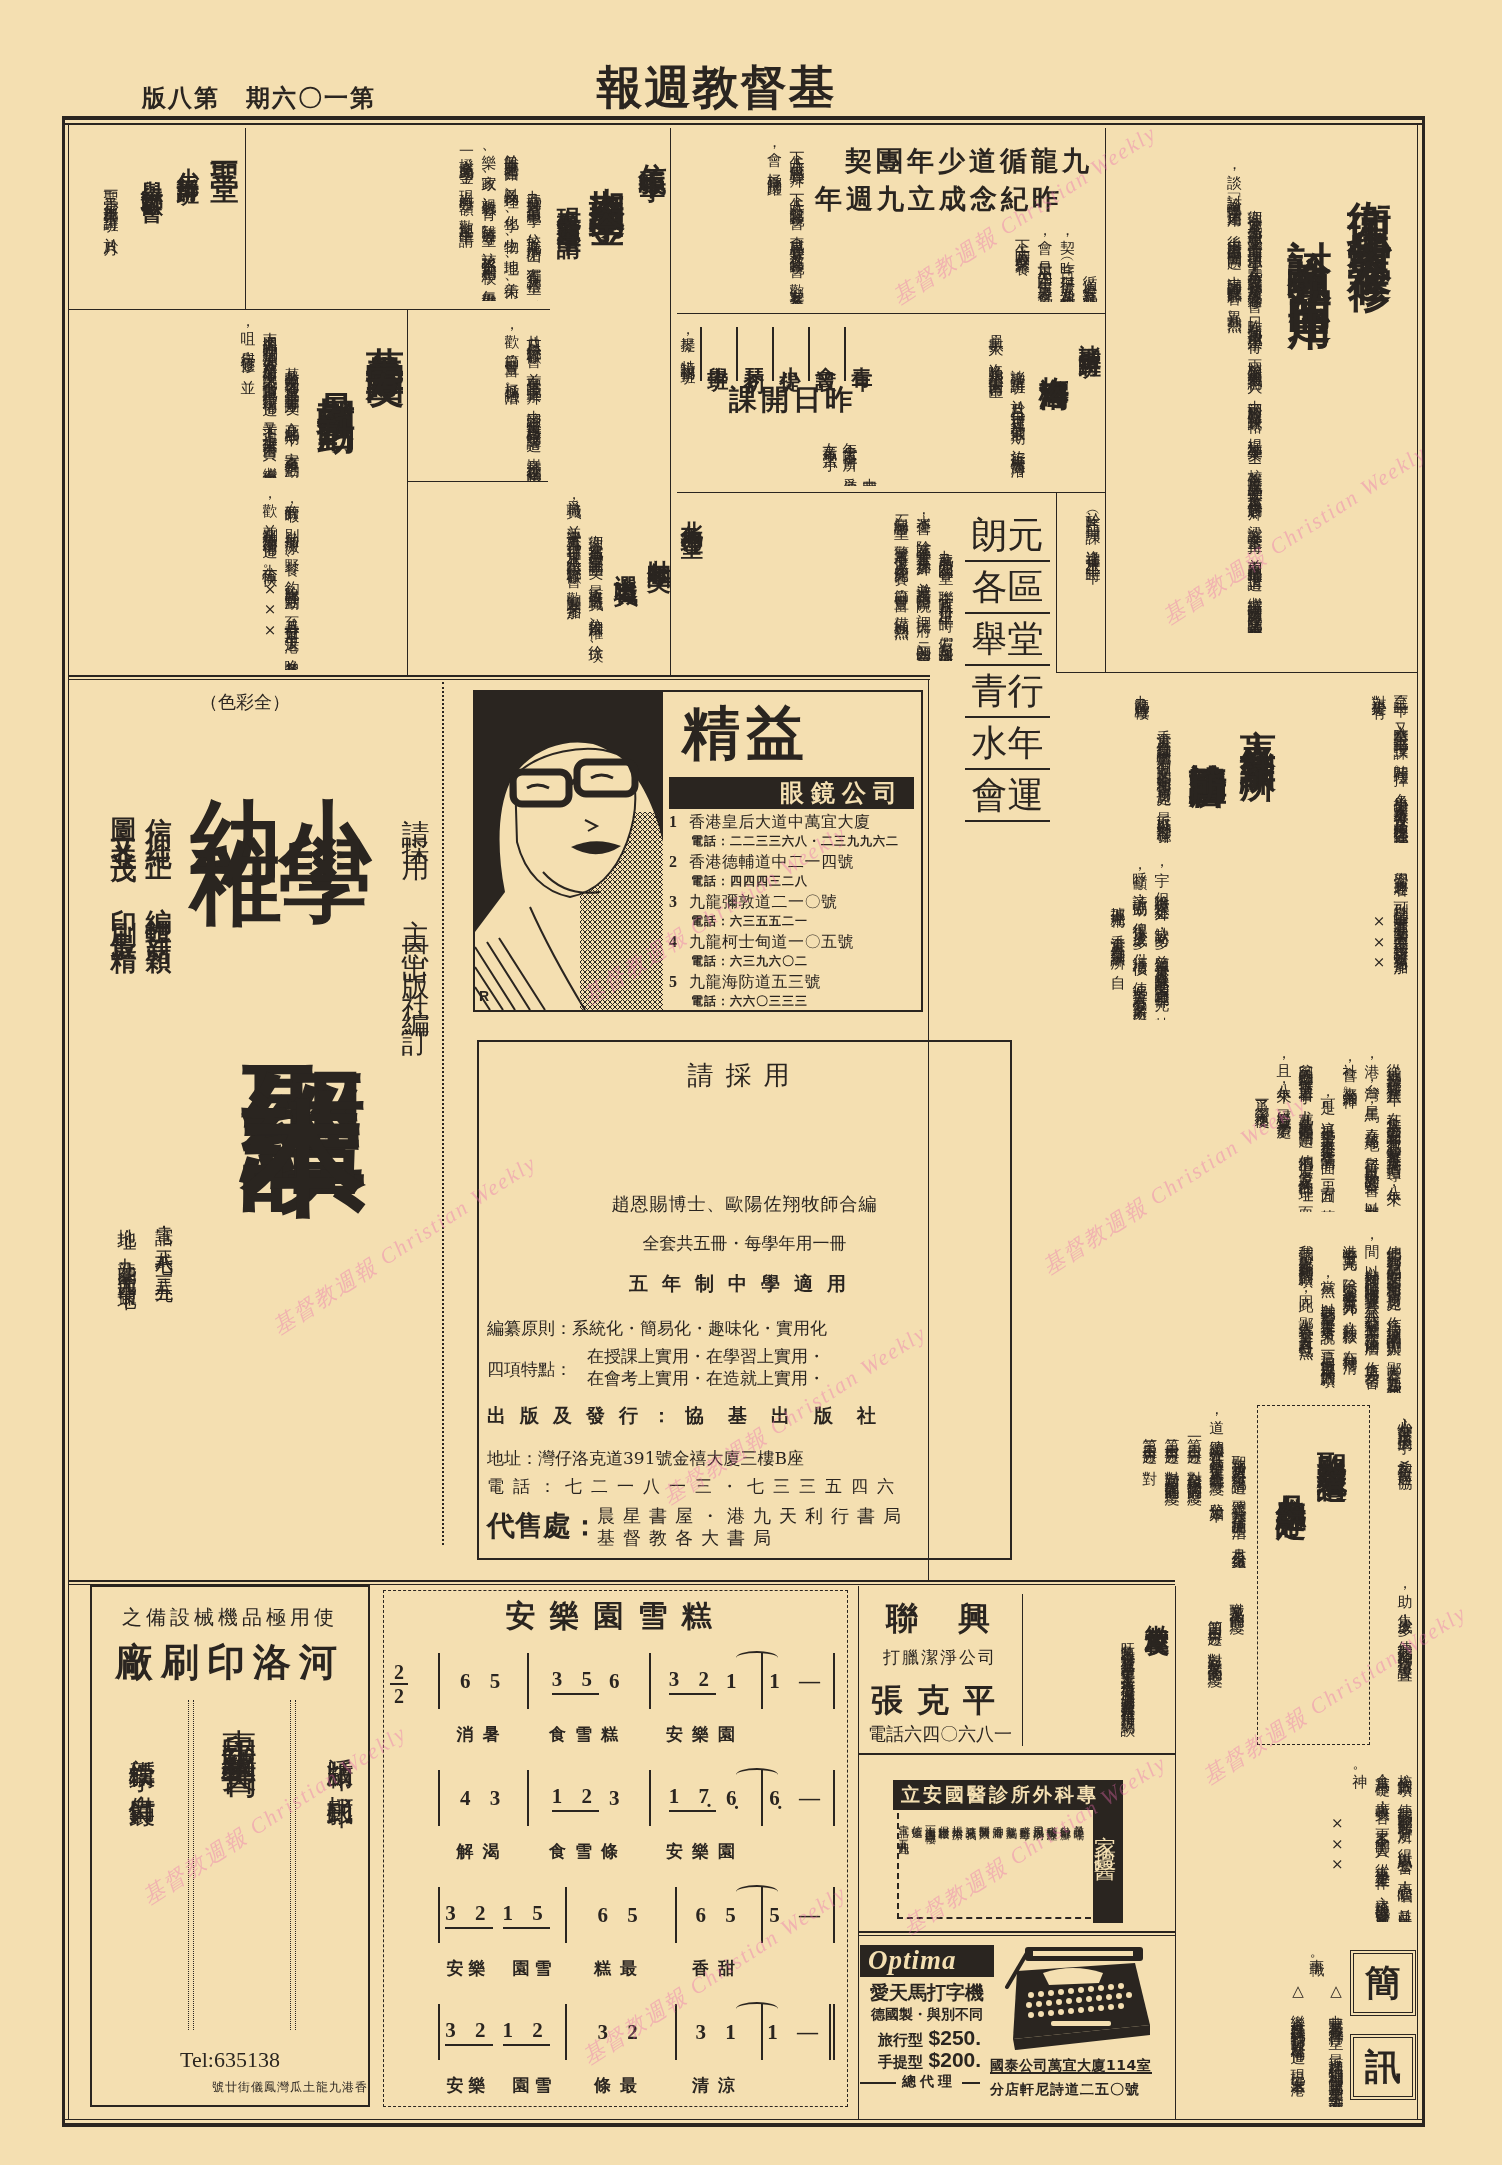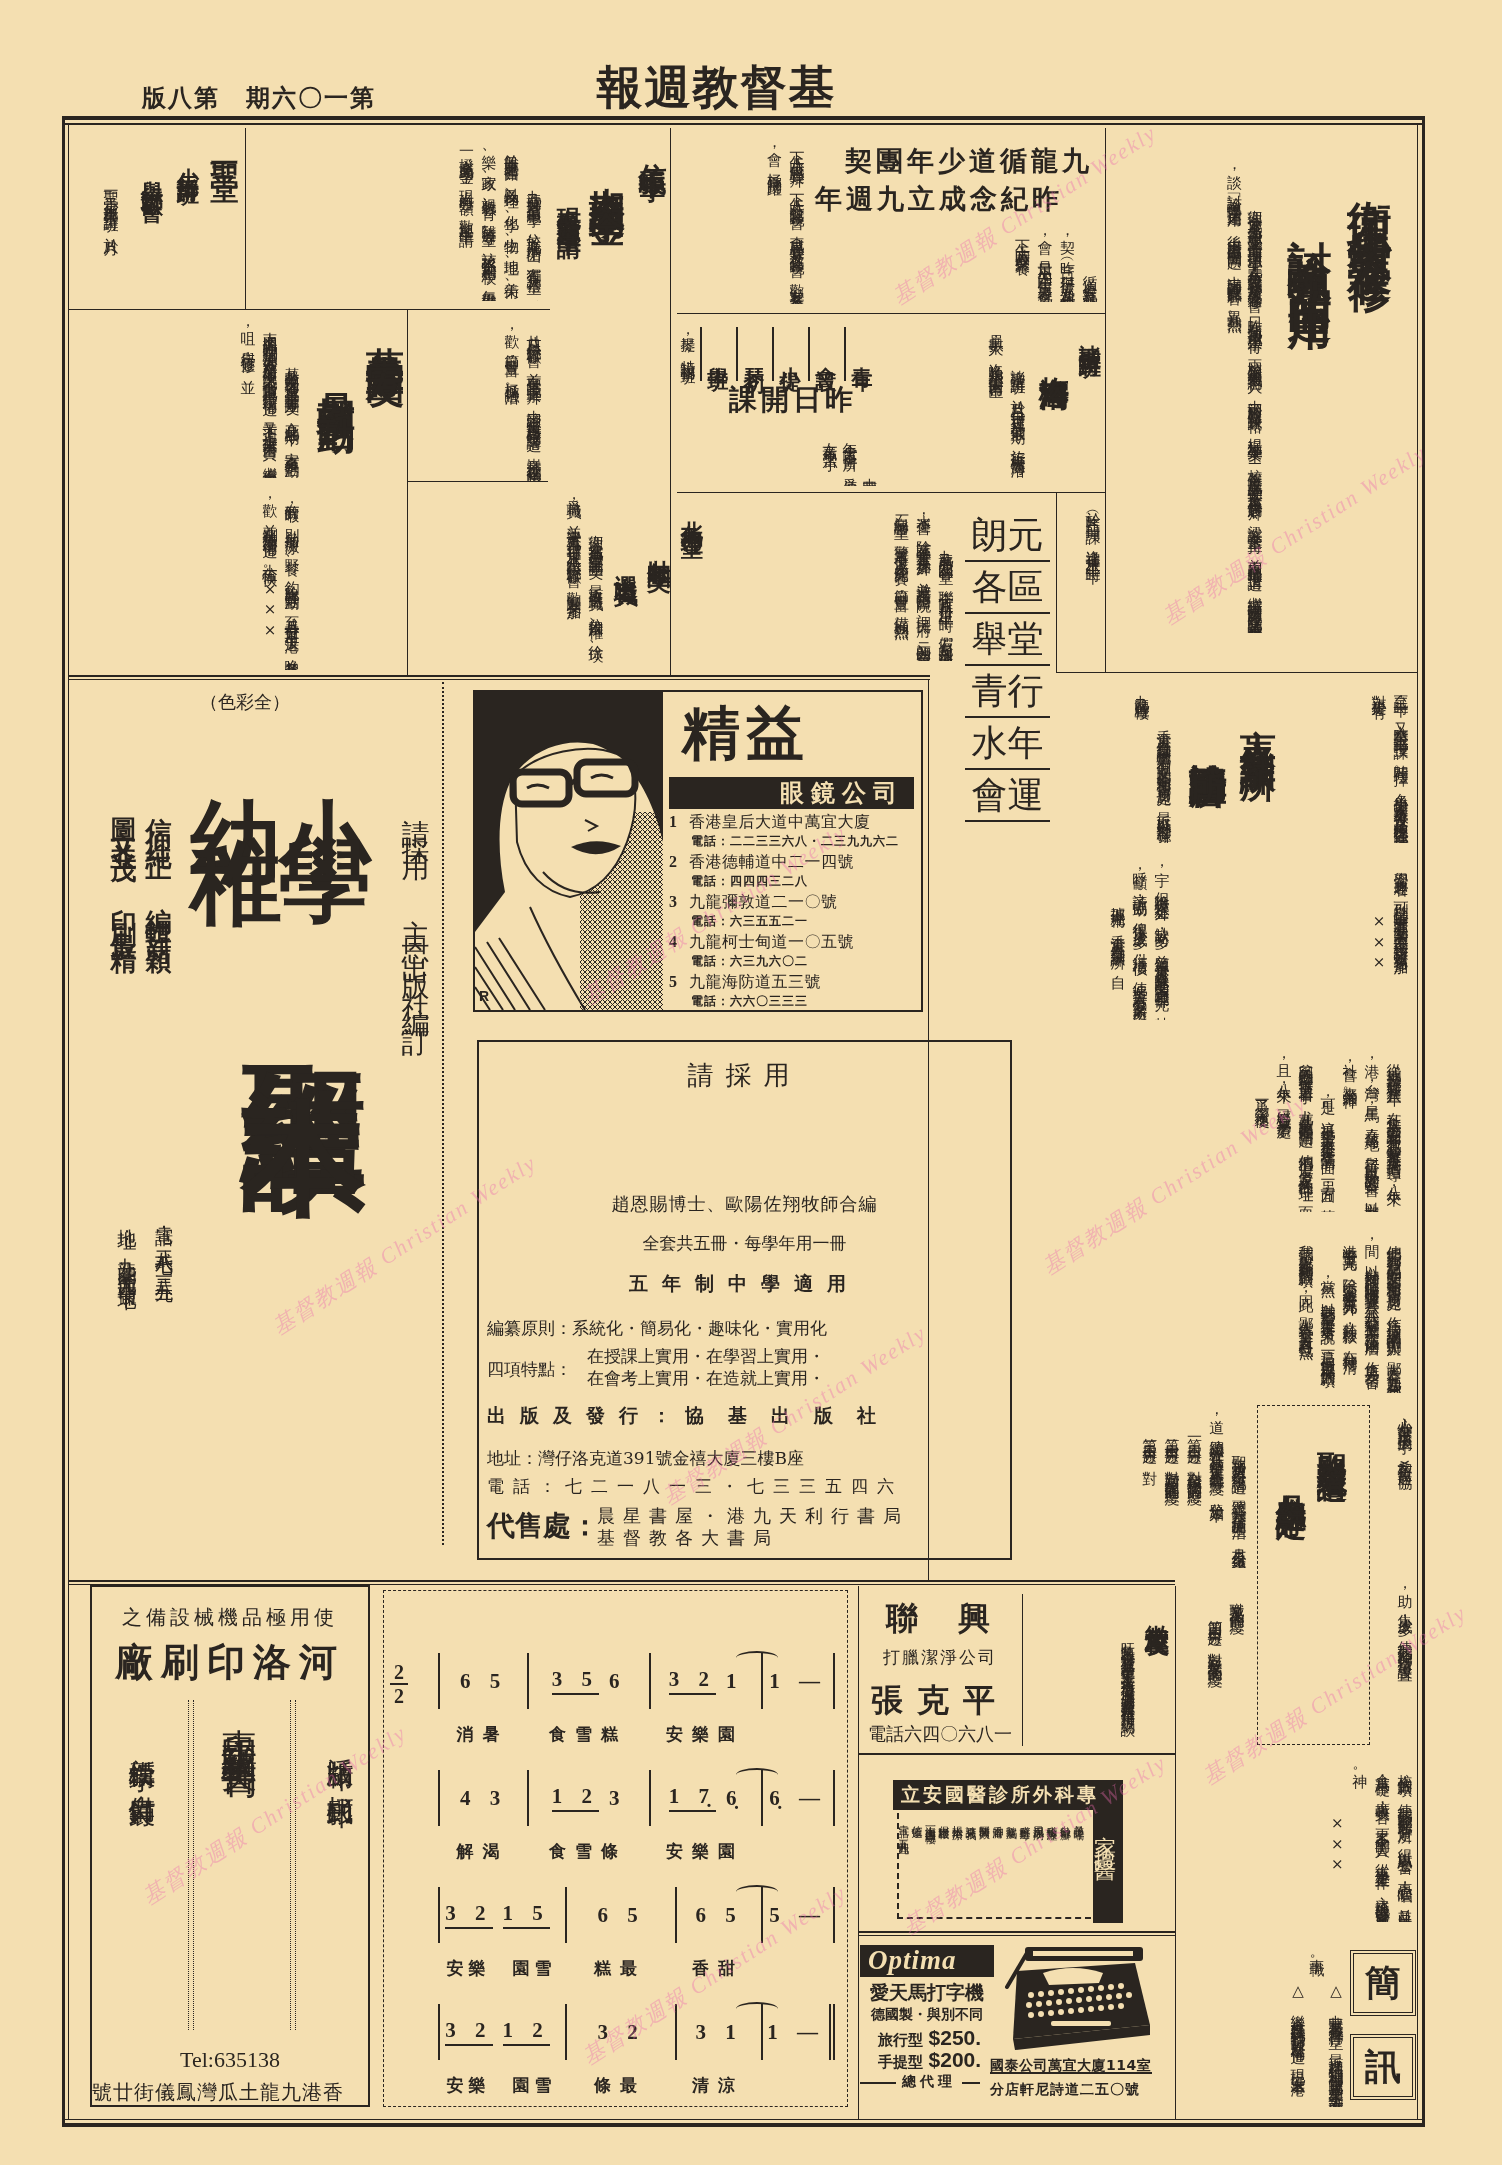--- a/index.html
+++ b/index.html
@@ -312,24 +312,25 @@
 
   <div class="box" style="left:90px;top:1585px;width:280px;height:522px">
     <div class="ctr hr" style="top:17px;font-size:20px;letter-spacing:4px;text-align:center">使用極品機械設備之</div>
     <div class="ctr hr tt" style="top:56px;font-size:38px;letter-spacing:8px;text-align:center">河洛印刷廠</div>
     <div class="a" style="left:96px;top:113px;width:6px;height:330px;border-left:1.5px dotted #2a2520;border-right:1.5px dotted #2a2520"></div>
     <div class="a" style="left:198px;top:113px;width:6px;height:330px;border-left:1.5px dotted #2a2520;border-right:1.5px dotted #2a2520"></div>
     <div class="a v" style="left:234px;top:150px;width:32px;font-size:27px;letter-spacing:2px;white-space:nowrap">活版精印　柯式影印</div>
     <div class="a v" style="left:131px;top:113px;width:40px;font-size:36px;letter-spacing:5px;white-space:nowrap">專印高級精美書刊</div>
     <div class="a v" style="left:36px;top:150px;width:32px;font-size:27px;letter-spacing:2px;white-space:nowrap">新模鑄字　自備裝釘</div>
     <div class="ctr" style="top:460px;font:22px 'Liberation Serif',serif">Tel:635138</div>
-    <div class="ctr hr" style="top:492px;font-size:20px;letter-spacing:1px;text-align:left">香港九龍土瓜灣鳳儀街廿號</div>
+    <div class="ctr hr" style="top:492px;font-size:12px;letter-spacing:1px;text-align:right">香港九龍土瓜灣鳳儀街廿號</div>
   </div>
 
   <div class="a" style="left:383px;top:1590px;width:465px;height:517px;border:1.5px dashed #2a2520">
+    <div class="ctr tt" style="top:10px;font-size:30px;letter-spacing:14px">安樂園雪糕</div>
     <div class="a" style="left:6px;top:70px;width:18px;text-align:center;font:bold 20px 'Liberation Serif',serif;line-height:22px">
       <div style="border-bottom:2px solid #2a2520">2</div>
       <div>2</div>
     </div>
 
     <div class="a" style="left:0;top:62px;width:465px;height:117px">
       <div class="meas" style="left:54px;width:89px">
           <div class="notes">
             <span>6 5</span>
           </div>

